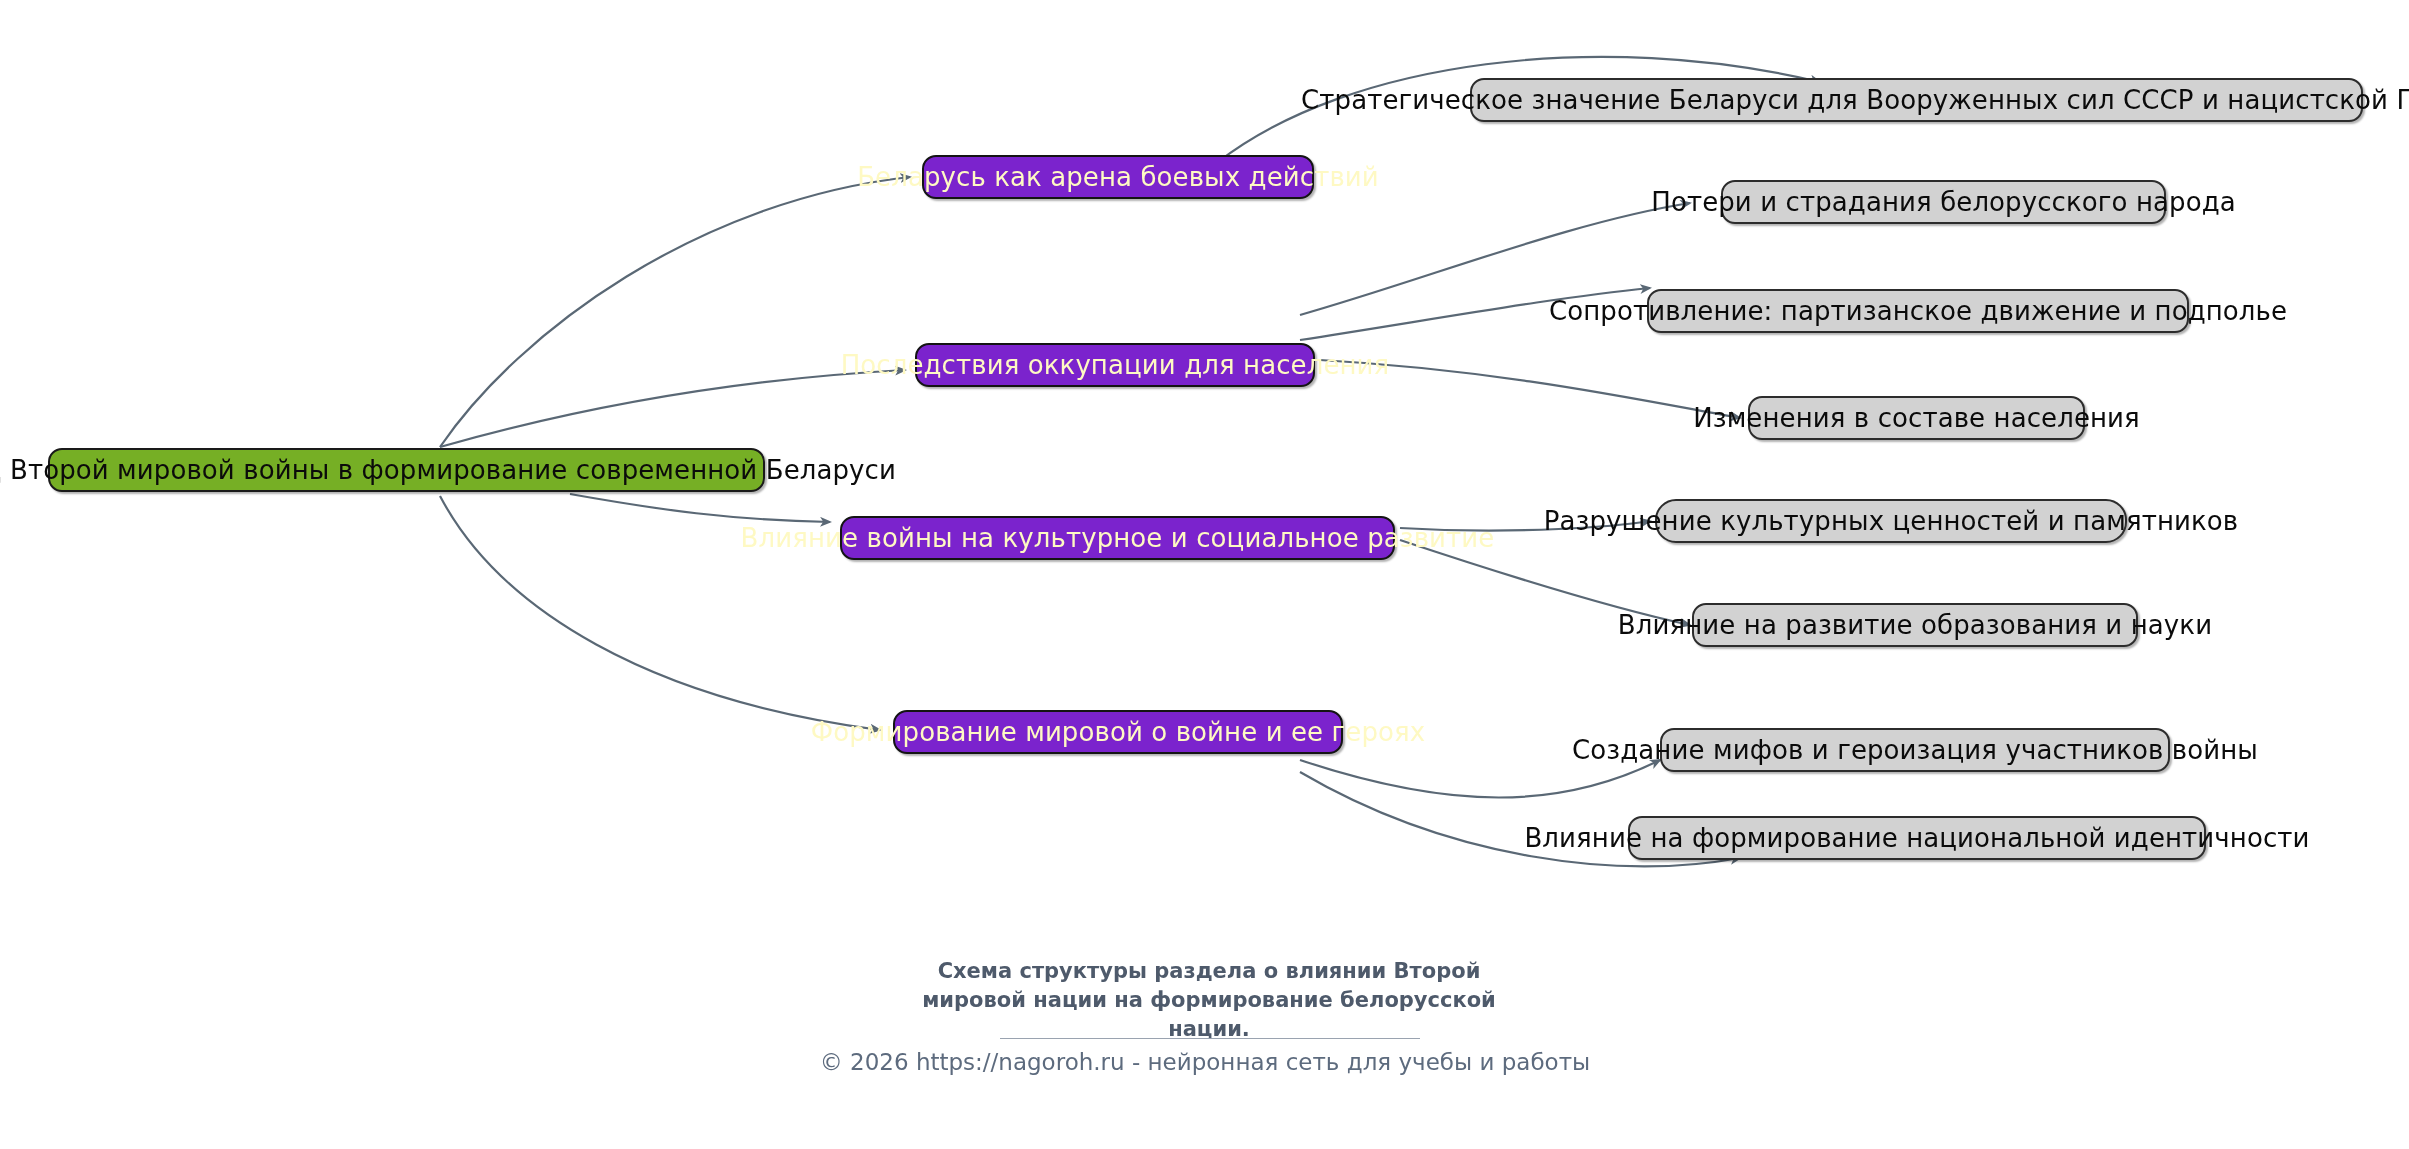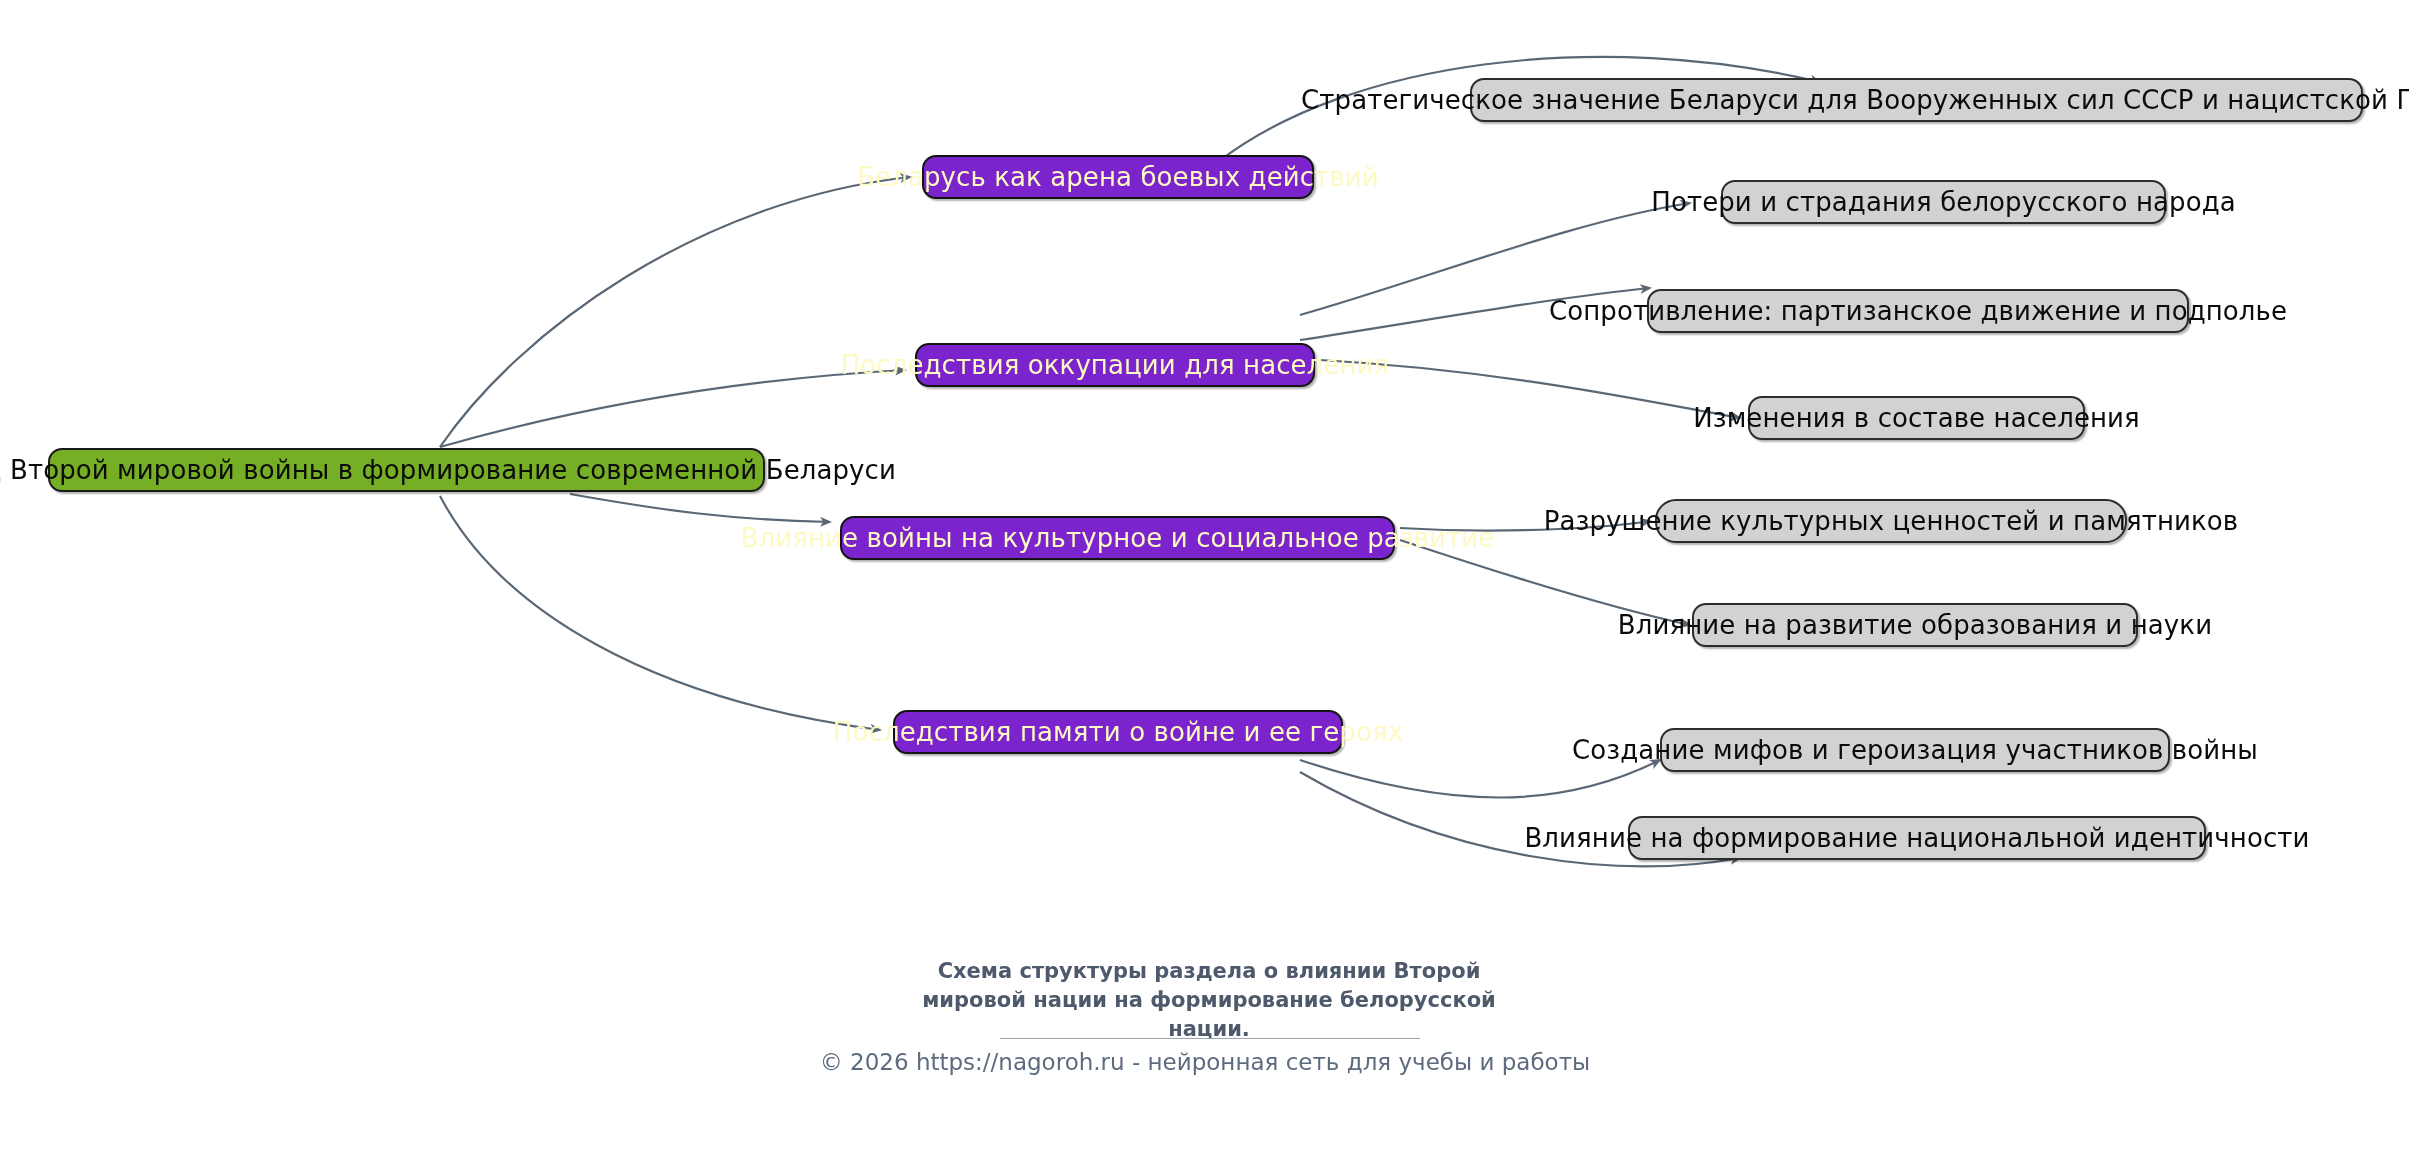--- a/index.html
+++ b/index.html
@@ -130,21 +130,21 @@
 
   <div class="node node-branch" style="left:915px; top:343px; width:400px; height:44px;">
     <span>Последствия оккупации для населения</span>
   </div>
 
   <div class="node node-branch" style="left:840px; top:500px; width:555px; height:44px;margin-top:16px;">
     <span>Влияние войны на культурное и социальное развитие</span>
   </div>
 
   <div class="node node-branch" style="left:893px; top:710px; width:450px; height:44px;">
-    <span>Последствия памяти о войне и ее героях</span>
+    <span>Формирование мировой о войне и ее героях</span>
   </div>
 
   <div class="node node-leaf" style="left:1470px; top:78px; width:893px; height:44px;">
     <span>Стратегическое значение Беларуси для Вооруженных сил СССР и нацистской Германии</span>
   </div>
 
   <div class="node node-leaf" style="left:1695px; top:180px; width:445px; height:44px;margin-left:26px;">
     <span>Потери и страдания белорусского народа</span>
   </div>
 

